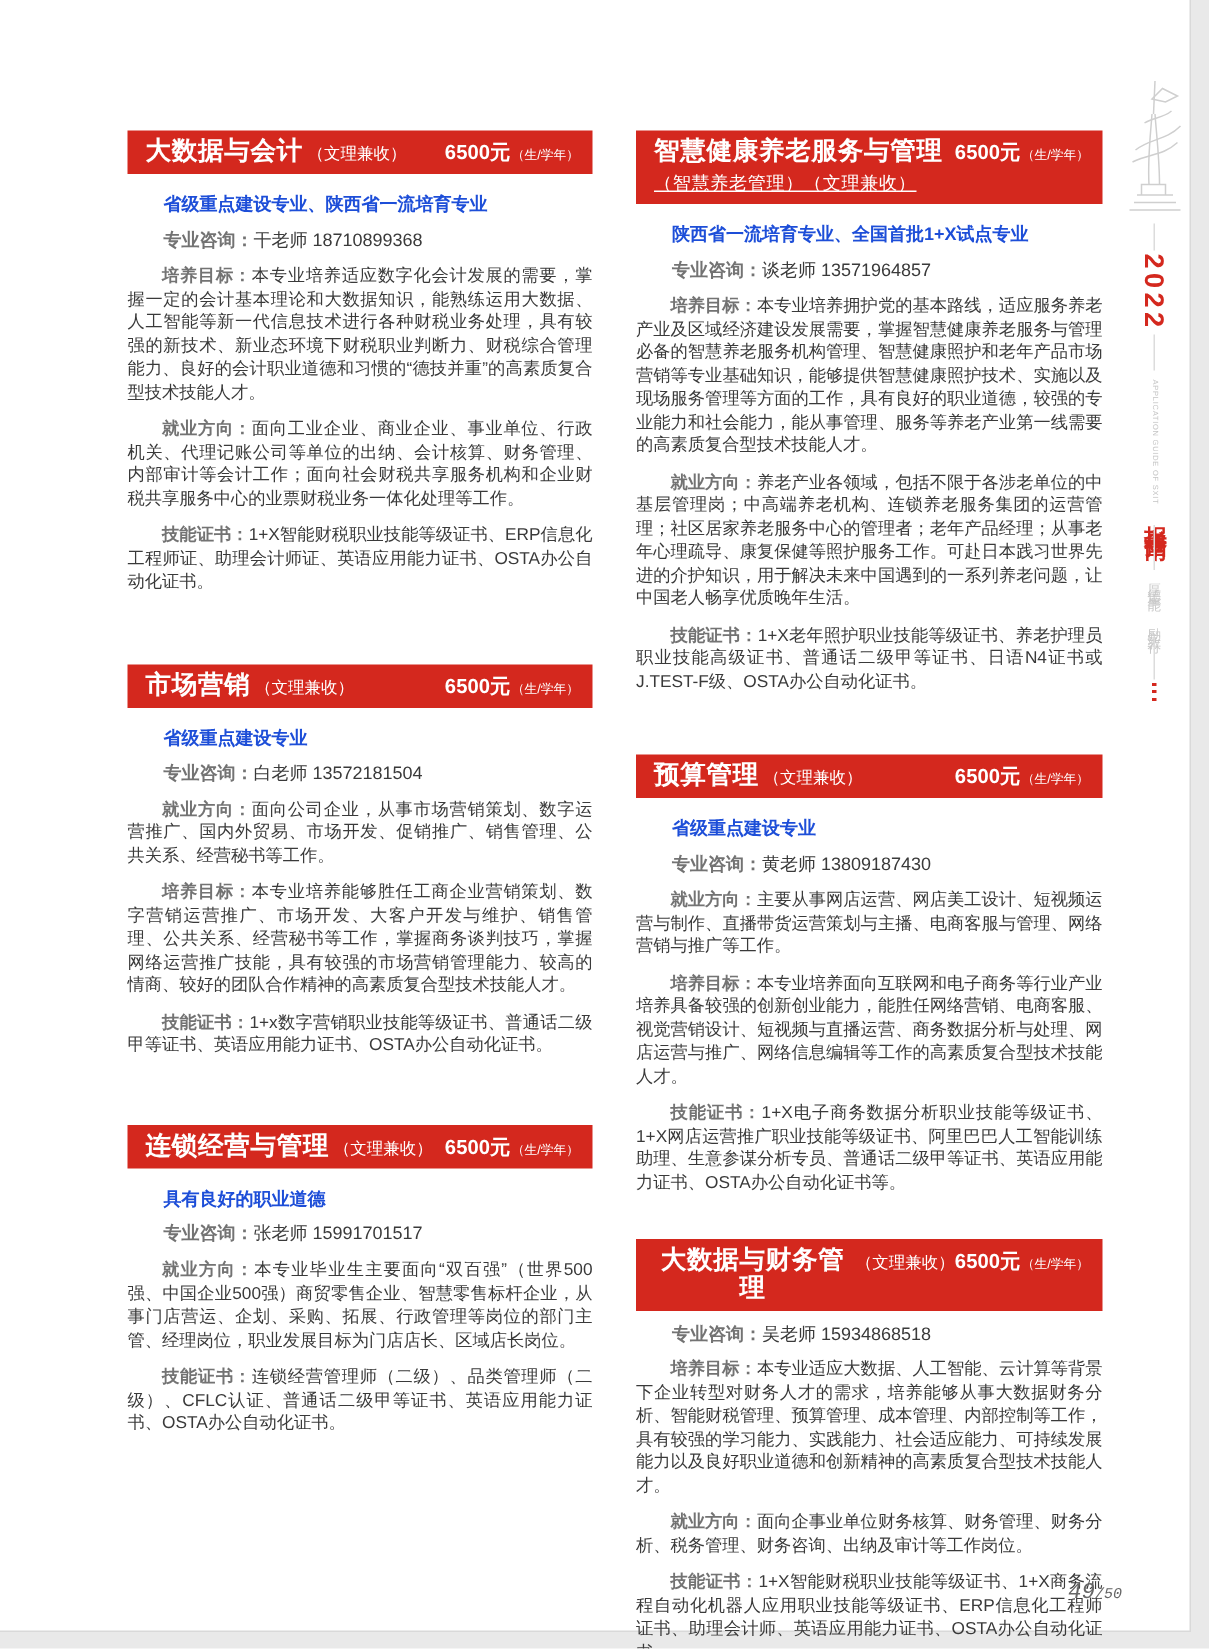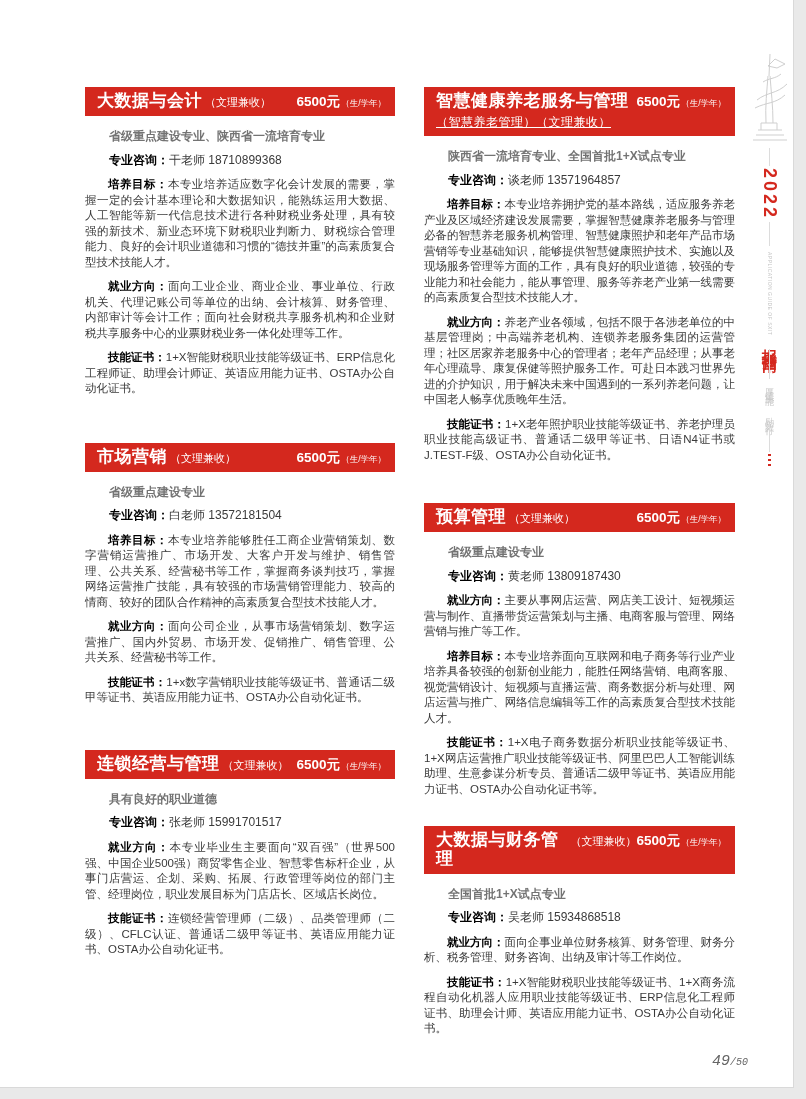--- a/index.html
+++ b/index.html
@@ -27,44 +27,44 @@
   .m2-left  { margin-top:46px; }
   .m3-left  { margin-top:44px; }
   .m2-right { margin-top:40px; }
   .m3-right { margin-top:29px; }
 
   .bar {
     background:#d4281e;
     color:#fff;
     padding:5px 9px 5px 12px;
   }
-  .bar-line { display:flex; align-items:baseline; }
+  .bar-line { display:flex; align-items:baseline;text-align:center; }
   .bar-title { font-size:17px; font-weight:bold; letter-spacing:0.5px; line-height:1.1; }
   .bar-note  { font-size:11px; margin-left:3px; white-space:nowrap; }
   .bar-spacer { flex:1; }
   .bar-price { font-size:13.5px; font-weight:bold; white-space:nowrap; }
   .bar-price-note { font-size:8.5px; white-space:nowrap; margin-left:1px; }
   .bar-sub { font-size:12px; margin-top:3px; letter-spacing:0.5px;text-decoration:underline; }
 
   .tags {
     margin-top:13px;
     text-indent:2em;
-    color:#737373;
+    color:#1d4ed8;
     font-weight:bold;
     font-size:12px;
     line-height:1.3;
   }
   .consult {
     margin-top:8px;
     text-indent:2em;
     font-size:12px;
     line-height:1.3;
     color:#3a3a3a;
   }
-  .lbl { color:#000000; font-weight:bold; }
+  .lbl { color:#737373; font-weight:bold; }
   .para {
     margin-top:9px;
     text-indent:2em;
     font-size:11.5px;
     line-height:15.5px;
     color:#3a3a3a;
     text-align:justify;
   }
 
   
@@ -132,22 +132,22 @@
         <div class="bar-line">
           <span class="bar-title">市场营销</span>
           <span class="bar-note">（文理兼收）</span>
           <span class="bar-spacer"></span>
           <span class="bar-price">6500元</span>
           <span class="bar-price-note">（生/学年）</span>
         </div>
       </header>
       <p class="tags">省级重点建设专业</p>
       <p class="consult"><span class="lbl">专业咨询：</span><span>白老师 13572181504</span></p>
+      <p class="para"><span class="lbl">就业方向：</span><span>面向公司企业，从事市场营销策划、数字运营推广、国内外贸易、市场开发、促销推广、销售管理、公共关系、经营秘书等工作。</span></p>
       <p class="para"><span class="lbl">培养目标：</span><span>本专业培养能够胜任工商企业营销策划、数字营销运营推广、市场开发、大客户开发与维护、销售管理、公共关系、经营秘书等工作，掌握商务谈判技巧，掌握网络运营推广技能，具有较强的市场营销管理能力、较高的情商、较好的团队合作精神的高素质复合型技术技能人才。</span></p>
-      <p class="para"><span class="lbl">就业方向：</span><span>面向公司企业，从事市场营销策划、数字运营推广、国内外贸易、市场开发、促销推广、销售管理、公共关系、经营秘书等工作。</span></p>
       <p class="para"><span class="lbl">技能证书：</span><span>1+x数字营销职业技能等级证书、普通话二级甲等证书、英语应用能力证书、OSTA办公自动化证书。</span></p>
     </section>
 
     <section class="major m3-left">
       <header class="bar">
         <div class="bar-line">
           <span class="bar-title">连锁经营与管理</span>
           <span class="bar-note">（文理兼收）</span>
           <span class="bar-spacer"></span>
           <span class="bar-price">6500元</span>
@@ -200,22 +200,22 @@
     <section class="major m3-right">
       <header class="bar">
         <div class="bar-line">
           <span class="bar-title">大数据与财务管理</span>
           <span class="bar-note">（文理兼收）</span>
           <span class="bar-spacer"></span>
           <span class="bar-price">6500元</span>
           <span class="bar-price-note">（生/学年）</span>
         </div>
       </header>
-      <p class="tags">全国首批1+X试点专业</p>
       <p class="consult"><span class="lbl">专业咨询：</span><span>吴老师 15934868518</span></p>
+      <p class="para"><span class="lbl">培养目标：</span><span>本专业适应大数据、人工智能、云计算等背景下企业转型对财务人才的需求，培养能够从事大数据财务分析、智能财税管理、预算管理、成本管理、内部控制等工作，具有较强的学习能力、实践能力、社会适应能力、可持续发展能力以及良好职业道德和创新精神的高素质复合型技术技能人才。</span></p>
       <p class="para"><span class="lbl">就业方向：</span><span>面向企事业单位财务核算、财务管理、财务分析、税务管理、财务咨询、出纳及审计等工作岗位。</span></p>
       <p class="para"><span class="lbl">技能证书：</span><span>1+X智能财税职业技能等级证书、1+X商务流程自动化机器人应用职业技能等级证书、ERP信息化工程师证书、助理会计师、英语应用能力证书、OSTA办公自动化证书。</span></p>
     </section>
   </div>
 
   <div class="sidebar">
     <span>
       <svg width="52" height="96" viewBox="0 0 52 96" fill="none" stroke="#cfcfcf" stroke-width="1">
         <path d="M10 92 h34 M13 87 h28 M15 82 h24"></path>
         <path d="M18 82 v-7 h16 v7"></path>

